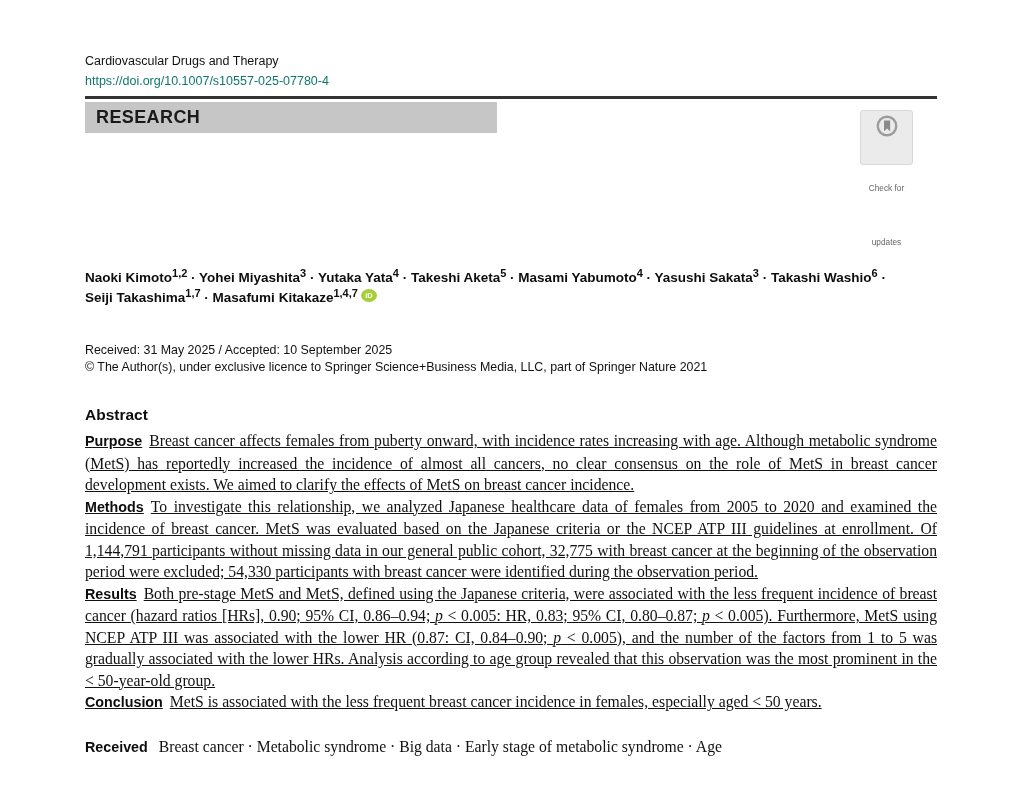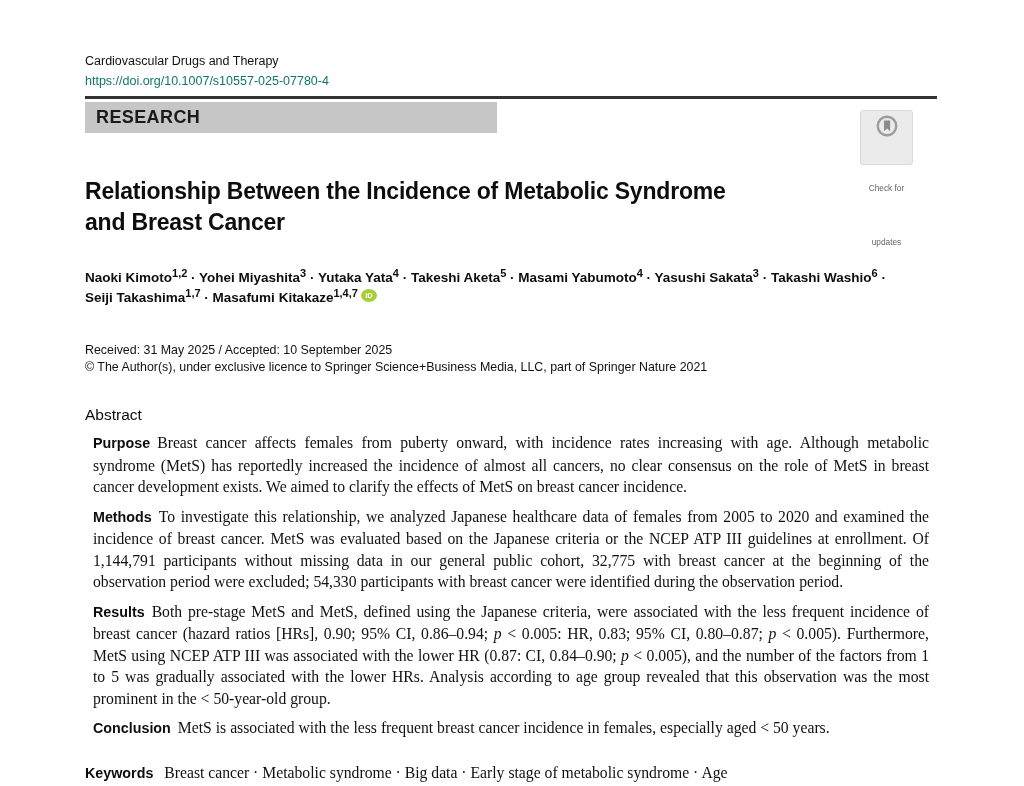--- a/index.html
+++ b/index.html
@@ -70,25 +70,25 @@
   }
 
   
   .meta {
     position: absolute; left: 85px; top: 342px;
     font-size: 12.4px; line-height: 16.5px; color: #111;
   }
 
   
   .abstract { position: absolute; left: 85px; top: 406px; width: 852px; }
-  .abs-heading { font-size: 15.5px; font-weight: 400; margin: 0 0 6px 0; color: #0d0d0d; }
+  .abs-heading { font-size: 15.5px; font-weight: 700; margin: 0 0 6px 0; color: #0d0d0d; }
   .abs-para {
     font-family: "Liberation Serif", serif;
     font-size: 15.7px; line-height: 21.5px; text-align: justify;
-    margin: 8px; color: #111;
+    margin: 0; color: #111; text-decoration: underline;
   }
   .sec-label {
     font-family: "Liberation Sans", sans-serif;
     font-size: 14.3px; font-weight: 700; margin-right: 7px; color: #0d0d0d;
   }
   .keywords {
     font-family: "Liberation Serif", serif;
     font-size: 15.7px; line-height: 21.5px; margin: 22px 0 0 0; color: #111;
   }
 </style>
@@ -112,38 +112,34 @@
     <span class="crossmark">
       <svg width="24" height="24" viewBox="0 0 26 26" aria-hidden="true">
         <circle cx="13" cy="13" r="10" fill="none" stroke="#9c9c9c" stroke-width="2.6"></circle>
         <path d="M9.8 7 h6.6 v11.6 l-3.3 -2.9 l-3.3 2.9 z" fill="#8b8b8b"></path>
       </svg>
     </span>
     <span class="cb-line">Check for</span>
     <span class="cb-line">updates</span>
   </div>
 
-  <h1 class="title">
-    <span class="t-line">Relationship Between the Incidence of Metabolic Syndrome</span>
-    <span class="t-line">and Breast Cancer</span>
-  </h1>
 
   <div class="authors"><span class="author">Naoki Kimoto<sup>1,2</sup></span> · <span class="author">Yohei Miyashita<sup>3</sup></span> · <span class="author">Yutaka Yata<sup>4</sup></span> · <span class="author">Takeshi Aketa<sup>5</sup></span> · <span class="author">Masami Yabumoto<sup>4</sup></span> · <span class="author">Yasushi Sakata<sup>3</sup></span> · <span class="author">Takashi Washio<sup>6</sup></span> · <span class="author">Seiji Takashima<sup>1,7</sup></span> · <span class="author">Masafumi Kitakaze<sup>1,4,7</sup></span><span class="orcid-icon">iD</span></div>
 
   <div class="meta">
     <div>Received: 31 May 2025 / Accepted: 10 September 2025</div>
     <div>© The Author(s), under exclusive licence to Springer Science+Business Media, LLC, part of Springer Nature 2021</div>
   </div>
 
   <section class="abstract">
     <h2 class="abs-heading">Abstract</h2>
     <div id="abs-paras">
         <p class="abs-para"><b class="sec-label">Purpose</b>Breast cancer affects females from puberty onward, with incidence rates increasing with age. Although metabolic syndrome (MetS) has reportedly increased the incidence of almost all cancers, no clear consensus on the role of MetS in breast cancer development exists. We aimed to clarify the effects of MetS on breast cancer incidence.</p>
         <p class="abs-para"><b class="sec-label">Methods</b>To investigate this relationship, we analyzed Japanese healthcare data of females from 2005 to 2020 and examined the incidence of breast cancer. MetS was evaluated based on the Japanese criteria or the NCEP ATP III guidelines at enrollment. Of 1,144,791 participants without missing data in our general public cohort, 32,775 with breast cancer at the beginning of the observation period were excluded; 54,330 participants with breast cancer were identified during the observation period.</p>
         <p class="abs-para"><b class="sec-label">Results</b>Both pre-stage MetS and MetS, defined using the Japanese criteria, were associated with the less frequent incidence of breast cancer (hazard ratios [HRs], 0.90; 95% CI, 0.86–0.94; <i>p</i> &lt; 0.005: HR, 0.83; 95% CI, 0.80–0.87; <i>p</i> &lt; 0.005). Furthermore, MetS using NCEP ATP III was associated with the lower HR (0.87: CI, 0.84–0.90; <i>p</i> &lt; 0.005), and the number of the factors from 1 to 5 was gradually associated with the lower HRs. Analysis according to age group revealed that this observation was the most prominent in the &lt; 50-year-old group.</p>
         <p class="abs-para"><b class="sec-label">Conclusion</b>MetS is associated with the less frequent breast cancer incidence in females, especially aged &lt; 50 years.</p>
       </div>
     <p class="keywords">
-      <b class="sec-label">Keywords</b><span id="kw-values"> Breast cancer · Metabolic syndrome · Big data · Early stage of metabolic syndrome · Age</span>
+      <b class="sec-label">Received</b><span id="kw-values"> Breast cancer · Metabolic syndrome · Big data · Early stage of metabolic syndrome · Age</span>
     </p>
   </section>
 
 </div>
 
 </body></html>

